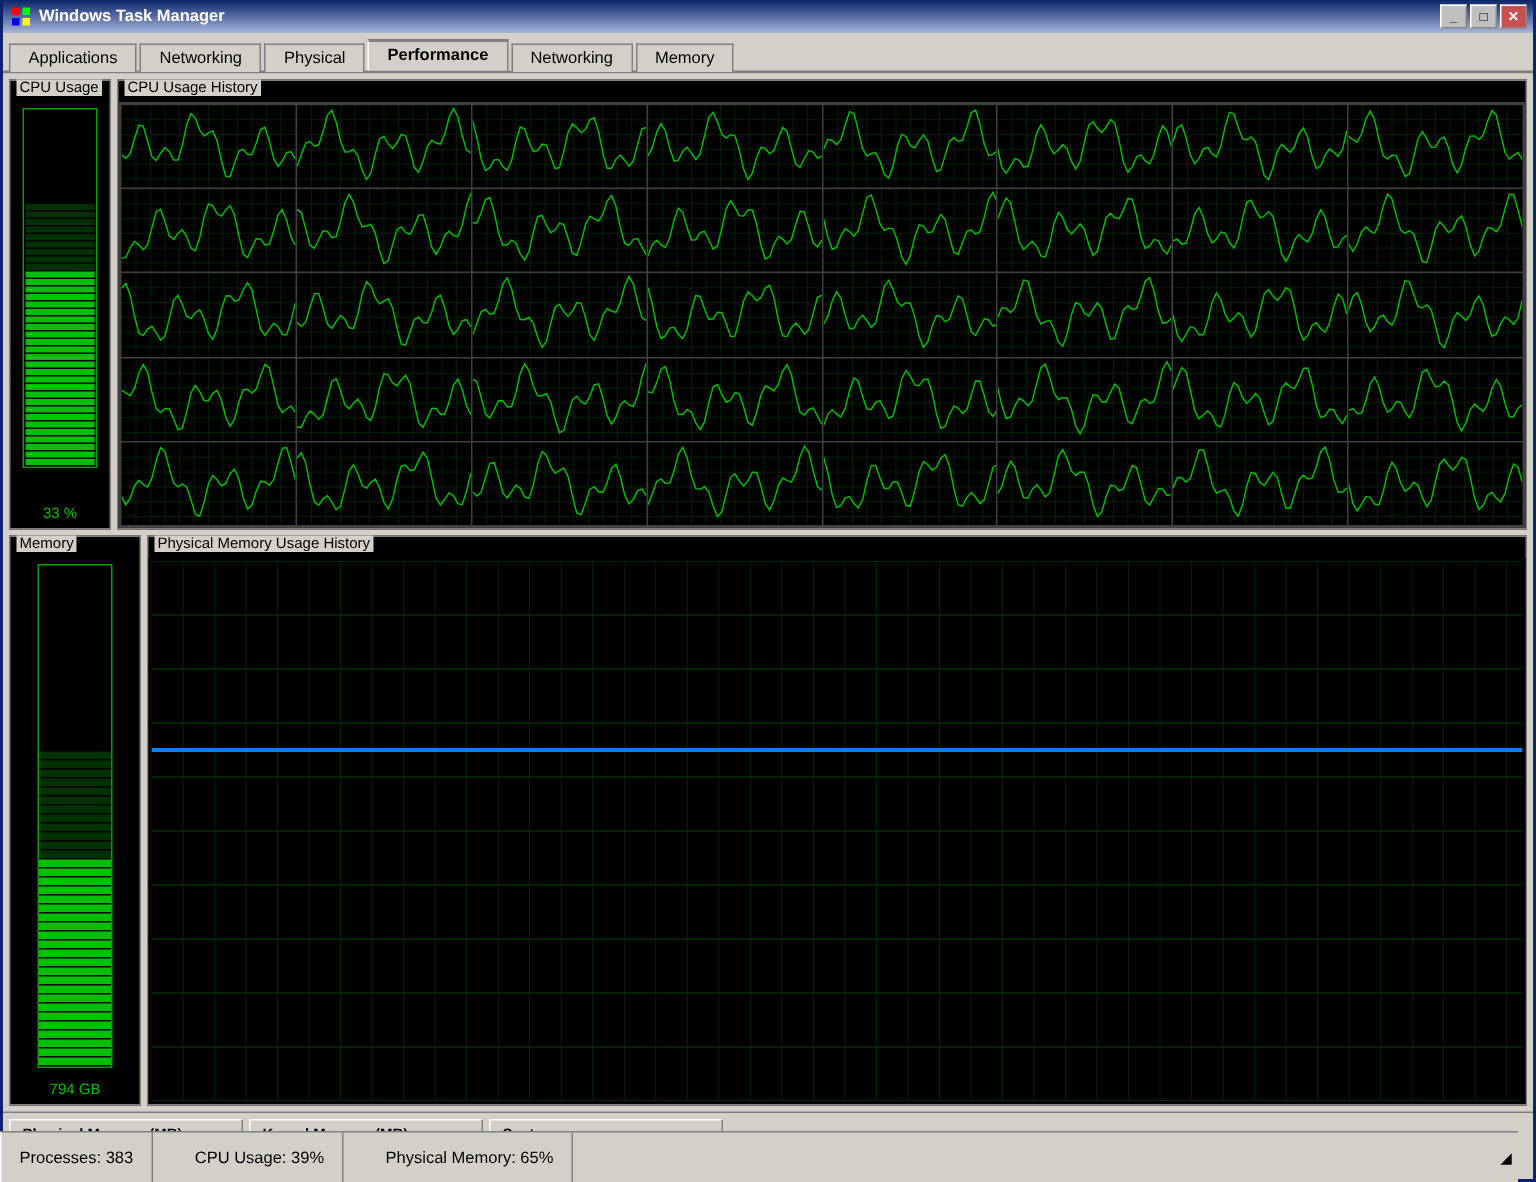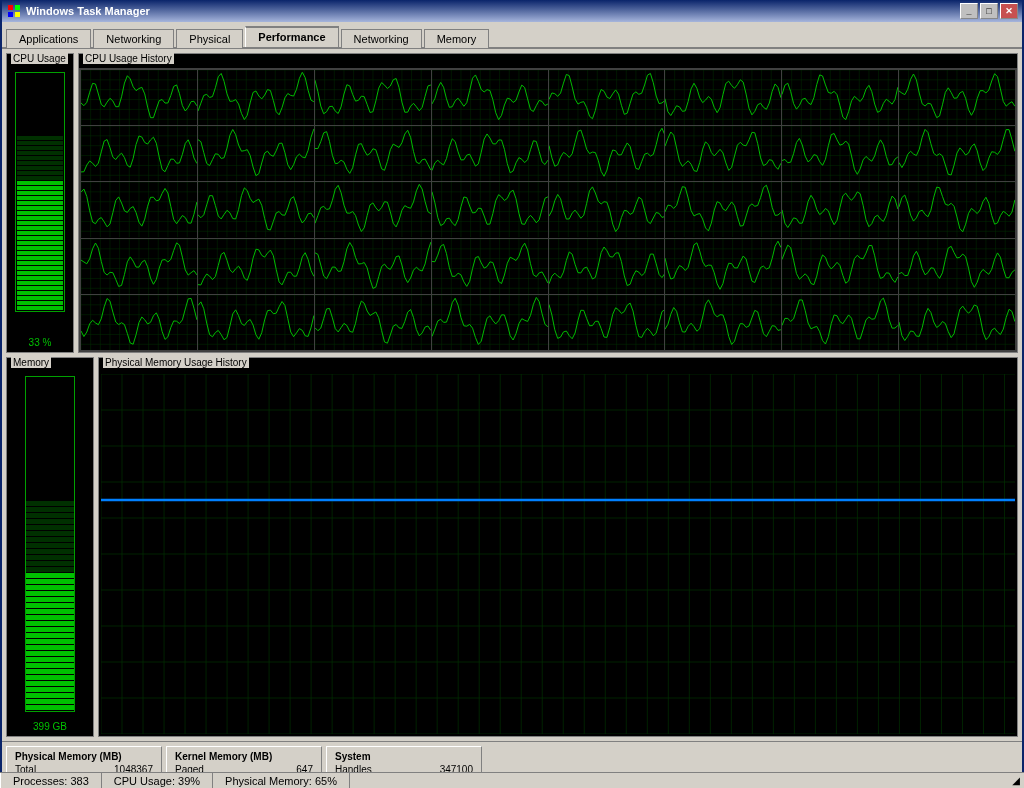--- a/index.html
+++ b/index.html
@@ -270,26 +270,27 @@
     .stats-row .value {
       text-align: right;
       min-width: 60px;
     }
 
     
     .status-bar {
       position: fixed;
       bottom: 0;
       left: 0;
-      right: 0;
-      height: 16px;
+      right: 12px;
+      height: 34px;
       background: #d4d0c8;
       border-top: 1px solid #808080;
       display: flex;
       align-items: center;
+      gap: 16px;
     }
     .status-item {
       padding: 0 12px;
       font-size: 11px;
       border-right: 1px solid #808080;
       height: 100%;
       display: flex;
       align-items: center;
     }
     .status-item:first-child {
@@ -1284,21 +1285,21 @@
               <div style="height: 5px; width: 100%; background: rgb(0, 48, 0); margin-bottom: 1px;"></div>
               <div style="height: 5px; width: 100%; background: rgb(0, 48, 0); margin-bottom: 1px;"></div>
               <div style="height: 5px; width: 100%; background: rgb(0, 48, 0); margin-bottom: 1px;"></div>
               <div style="height: 5px; width: 100%; background: rgb(0, 48, 0); margin-bottom: 1px;"></div>
               <div style="height: 5px; width: 100%; background: rgb(0, 48, 0); margin-bottom: 1px;"></div>
               <div style="height: 5px; width: 100%; background: rgb(0, 48, 0); margin-bottom: 1px;"></div>
               <div style="height: 5px; width: 100%; background: rgb(0, 48, 0); margin-bottom: 1px;"></div>
               <div style="height: 5px; width: 100%; background: rgb(0, 48, 0); margin-bottom: 1px;"></div>
               <div style="height: 5px; width: 100%; background: rgb(0, 48, 0); margin-bottom: 1px;"></div>
             </div>
-          <span class="mem-pct">399 GB</span>
+          <span class="mem-pct">794 GB</span>
         </div>
       </div>
 
       <div class="panel mem-history-panel">
         <span class="panel-label">Physical Memory Usage History</span>
         <div class="mem-history-content" id="mem-history">
           <svg class="mem-history-svg" id="mem-svg" xmlns="http://www.w3.org/2000/svg" viewBox="0 0 870 200" preserveAspectRatio="none">
           <line x1="0" y1="0" x2="870" y2="0" stroke="#003000" stroke-width="0.5"></line>
               <line x1="0" y1="20" x2="870" y2="20" stroke="#003000" stroke-width="0.5"></line>
               <line x1="0" y1="40" x2="870" y2="40" stroke="#003000" stroke-width="0.5"></line>

